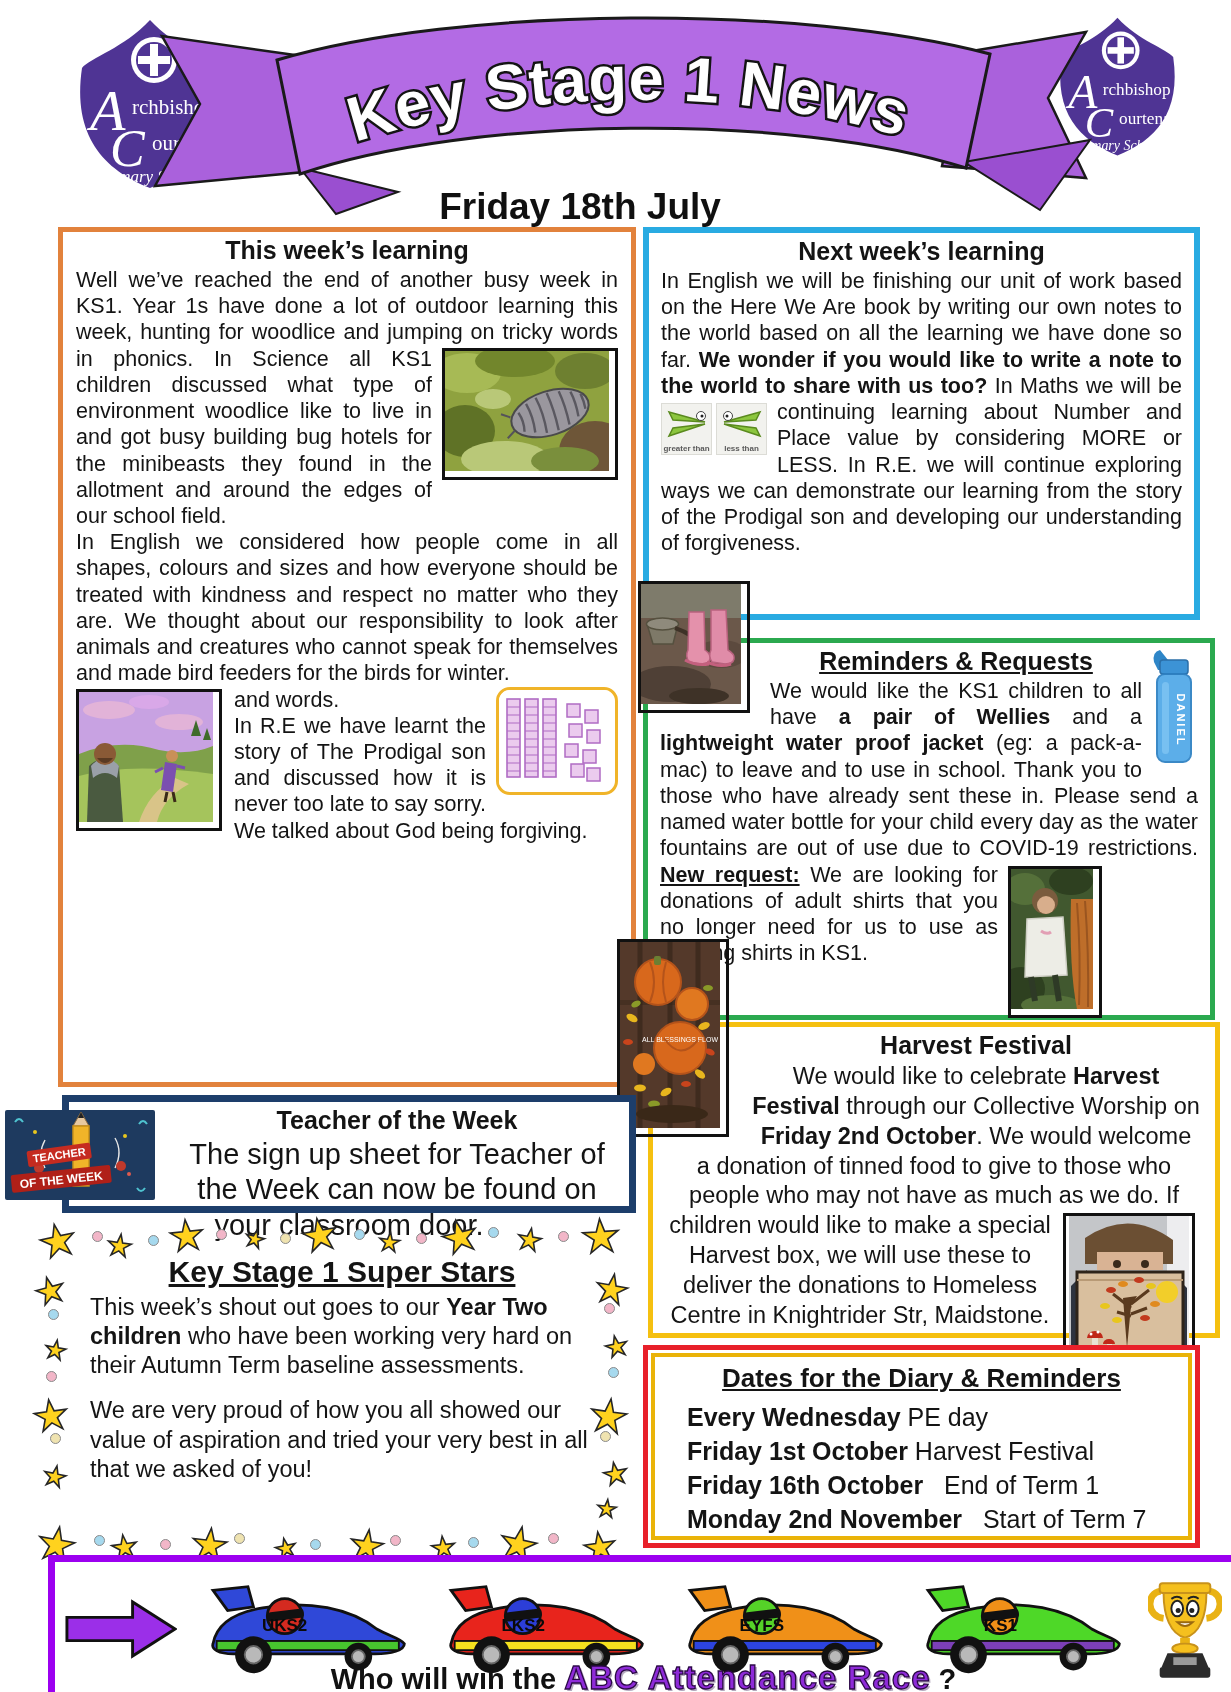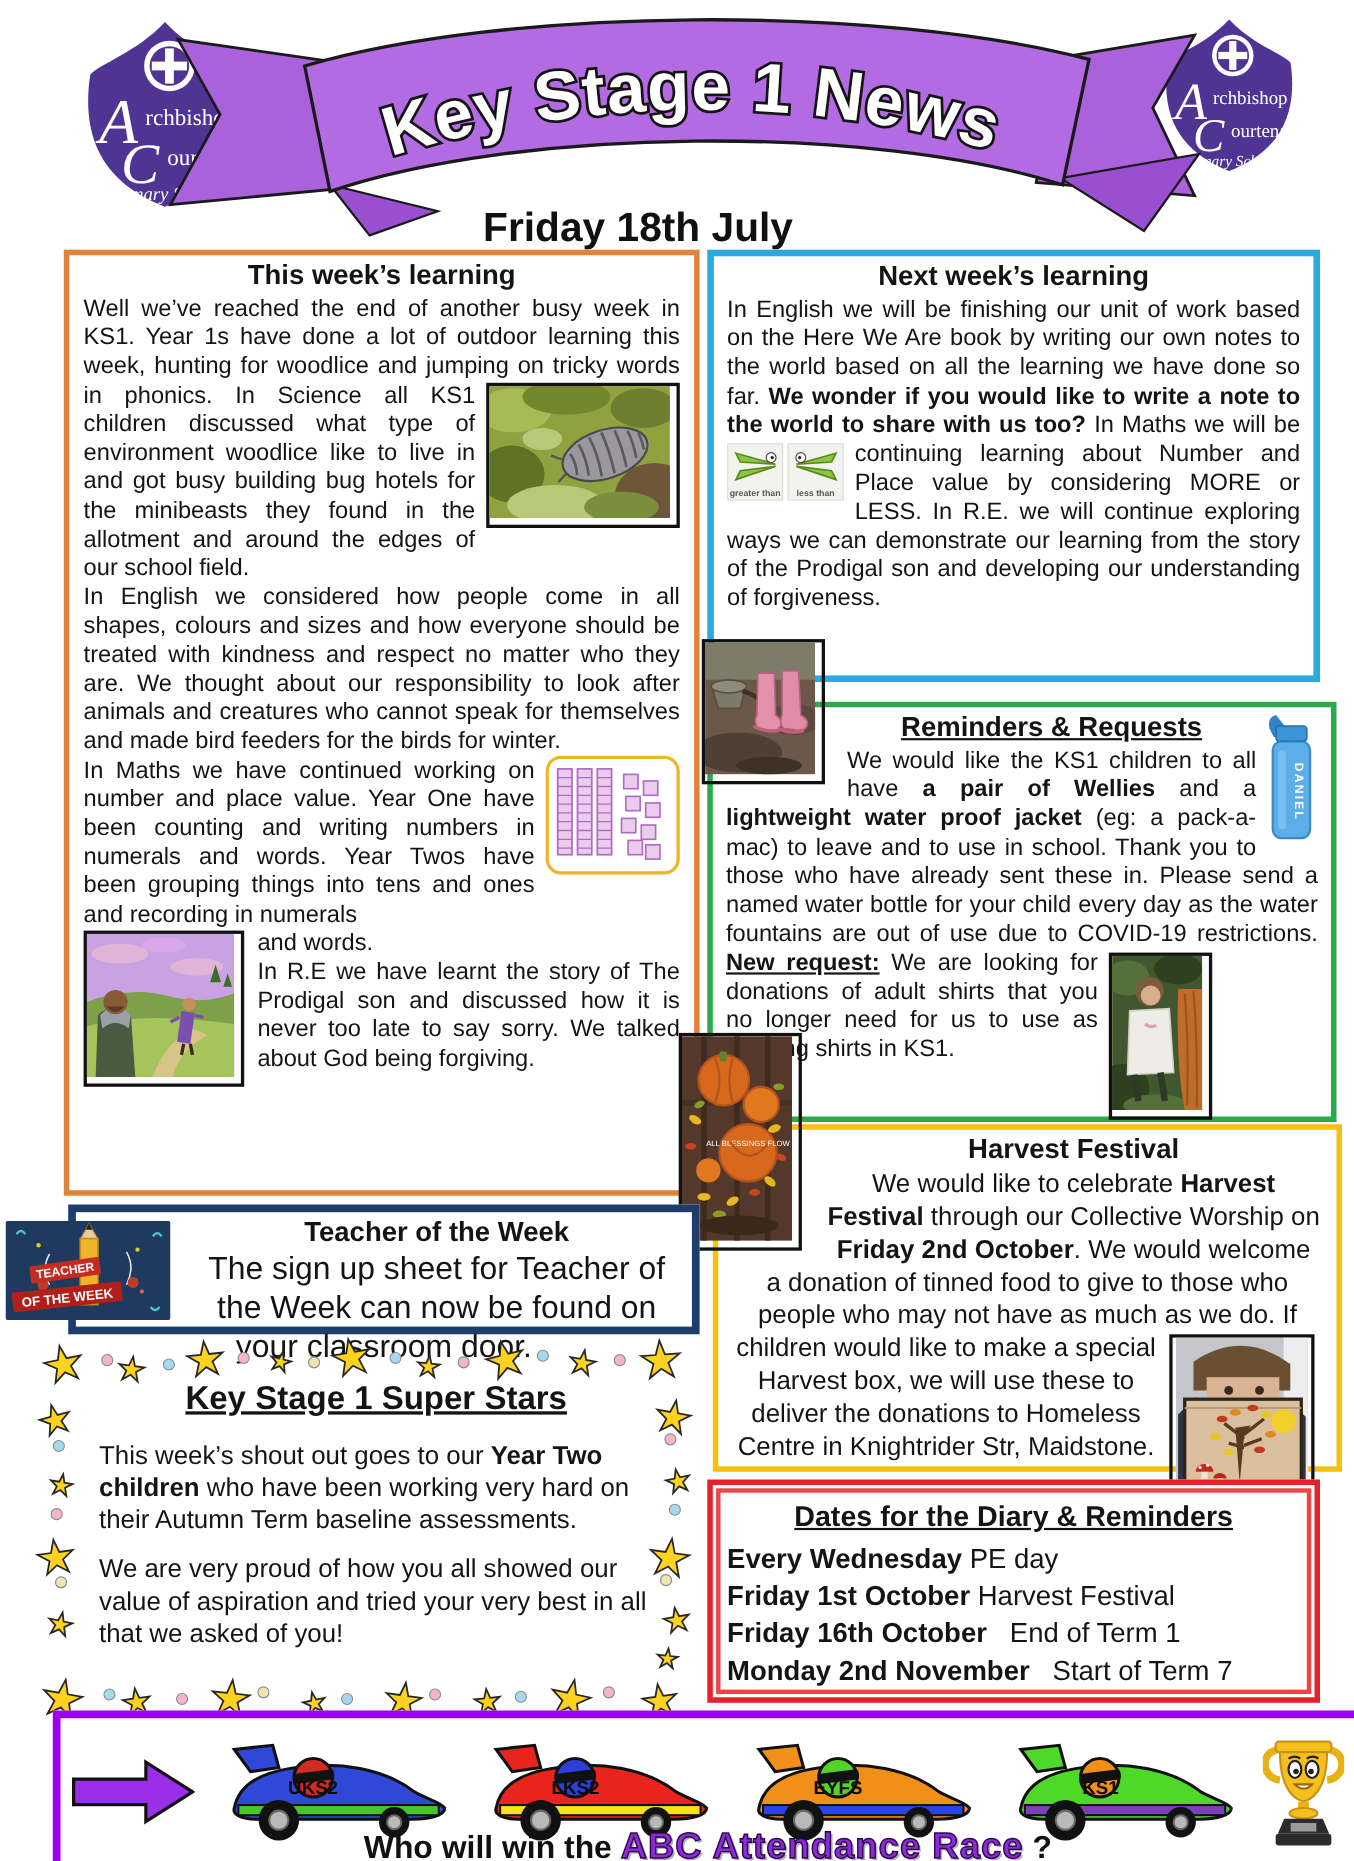--- a/index.html
+++ b/index.html
@@ -16,21 +16,21 @@
   #header-svg{position:absolute;left:0;top:0;}
   #date-line{position:absolute;left:0;top:186px;width:1160px;text-align:center;
              font-size:37px;font-weight:bold;color:#101010;}
   
   #box-thisweek{left:58px;top:227px;width:578px;height:860px;border:5px solid #E2823C;padding:3px 13px;}
   #box-nextweek{left:643px;top:227px;width:557px;height:393px;border:6px solid #29ABE2;padding:3px 12px;}
   #box-reminders{left:643px;top:638px;width:572px;height:382px;border:5px solid #2BA94F;padding:3px 12px;}
   #box-harvest{left:648px;top:1022px;width:572px;height:316px;border:5px solid #F5C010;padding:3px 14px;}
   #box-teacher{left:62px;top:1095px;width:574px;height:118px;border:7px solid #1D3E6B;padding:3px 10px;}
   #box-dates{left:643px;top:1345px;width:557px;height:203px;border:5px solid #E8202A;padding:3px;}
-  .dates-inner{border:4px solid #ef4444;height:100%;box-sizing:border-box;padding:6px 6px;}
+  .dates-inner{border:4px solid #eab308;height:100%;box-sizing:border-box;padding:6px 32px;}
   .dates-title{font-weight:bold;text-decoration:underline;text-align:center;font-size:26px;margin-bottom:6px;}
   .dates-row{font-size:25px;line-height:1.36;white-space:pre-wrap;}
   .dates-row b{font-weight:bold;}
   
   .fl-r{float:right;}
   .fl-l{float:left;}
   .img-frame{border:3px solid #111;display:block;line-height:0;}
   .woodlouse{width:170px;height:126px;margin:2px 0 4px 10px;}
   .cubes{width:116px;height:102px;margin:0 0 4px 10px;border:3px solid #F0B429;border-radius:14px;overflow:hidden;display:block;line-height:0;background:#fff;}
   .prodigal{width:140px;height:136px;margin:2px 12px 2px 0;}
@@ -42,21 +42,21 @@
   .bottle-float{float:right;width:48px;height:118px;margin:2px 0 4px 8px;line-height:0;}
   .girl-float{float:right;width:88px;height:146px;margin:4px 96px 2px 10px;line-height:0;}
   .spacer-pumpkins{float:left;width:74px;height:104px;margin:0 10px 4px 0;}
   .pumpkins-img{position:absolute;left:-36px;top:-88px;width:106px;height:192px;}
   .boy-float{float:right;width:126px;height:154px;margin:2px 6px 0 10px;line-height:0;}
   .spacer-teacher{float:left;width:86px;height:92px;margin:0 10px 0 0;}
   .teacher-img{position:absolute;left:-64px;top:8px;width:150px;height:90px;line-height:0;}
   
   #box-superstars{left:48px;top:1225px;width:588px;height:330px;position:absolute;}
   #superstars-content{position:absolute;left:42px;right:42px;top:30px;}
-  .ss-title{font-size:30px;font-weight:bold;text-decoration:underline;text-align:center;margin-bottom:20px;}
+  .ss-title{font-size:30px;font-weight:bold;text-decoration:underline;text-align:center;margin-bottom:4px;}
   .ss-p{font-size:23.5px;line-height:1.24;text-align:left;margin:0 0 16px 0;}
   .star{position:absolute;color:#FFD21E;-webkit-text-stroke:1.6px #262626;line-height:1;pointer-events:none;}
   .gdot{position:absolute;width:9px;height:9px;border-radius:50%;border:1.5px solid #8a8a8a;pointer-events:none;}
   
   #box-race{left:48px;top:1555px;width:1157px;height:133px;border:7px solid #9C00F0;
             display:flex;align-items:center;justify-content:space-between;padding:0 10px;position:absolute;background:#fff;}
   .car{position:relative;width:222px;height:92px;flex:none;}
   .car svg{width:100%;height:100%;}
   .car-label{position:absolute;left:41%;top:47%;transform:translate(-50%,-50%);
              font-weight:bold;font-size:17px;color:#0a0a0a;}
@@ -146,21 +146,20 @@
           <rect x="68" y="14" width="13" height="13"></rect>
               <rect x="86" y="20" width="13" height="13"></rect>
           <rect x="70" y="34" width="13" height="13"></rect>
               <rect x="88" y="40" width="13" height="13"></rect>
           <rect x="66" y="54" width="13" height="13"></rect>
               <rect x="84" y="60" width="13" height="13"></rect>
           <rect x="72" y="74" width="13" height="13"></rect>
               <rect x="88" y="78" width="13" height="13"></rect>
         </g>
       </svg></span>
-      <span>In Maths we have continued working on number and place value. Year One have been counting and writing numbers in numerals and words.  Year Twos have been grouping things into tens and ones and recording in numerals</span>
     </p>
     <div class="txt just">
       <span class="fl-l img-frame prodigal"><svg width="134" height="130" viewBox="0 0 134 130">
         <rect width="134" height="130" fill="#C8A2E2"></rect>
         <ellipse cx="30" cy="18" rx="26" ry="9" fill="#E2B3D8"></ellipse>
             <ellipse cx="100" cy="30" rx="24" ry="8" fill="#E2B3D8"></ellipse>
         <ellipse cx="70" cy="10" rx="20" ry="7" fill="#D9A8E8"></ellipse>
         <path d="M0,62 Q40,46 80,58 Q110,64 134,54 L134,130 L0,130 Z" fill="#7FA04A"></path>
         <path d="M0,84 Q50,70 134,82 L134,130 L0,130 Z" fill="#A5C45C"></path>
         <path d="M60,130 Q70,100 96,86 L110,92 Q84,106 78,130 Z" fill="#D9C488"></path>

